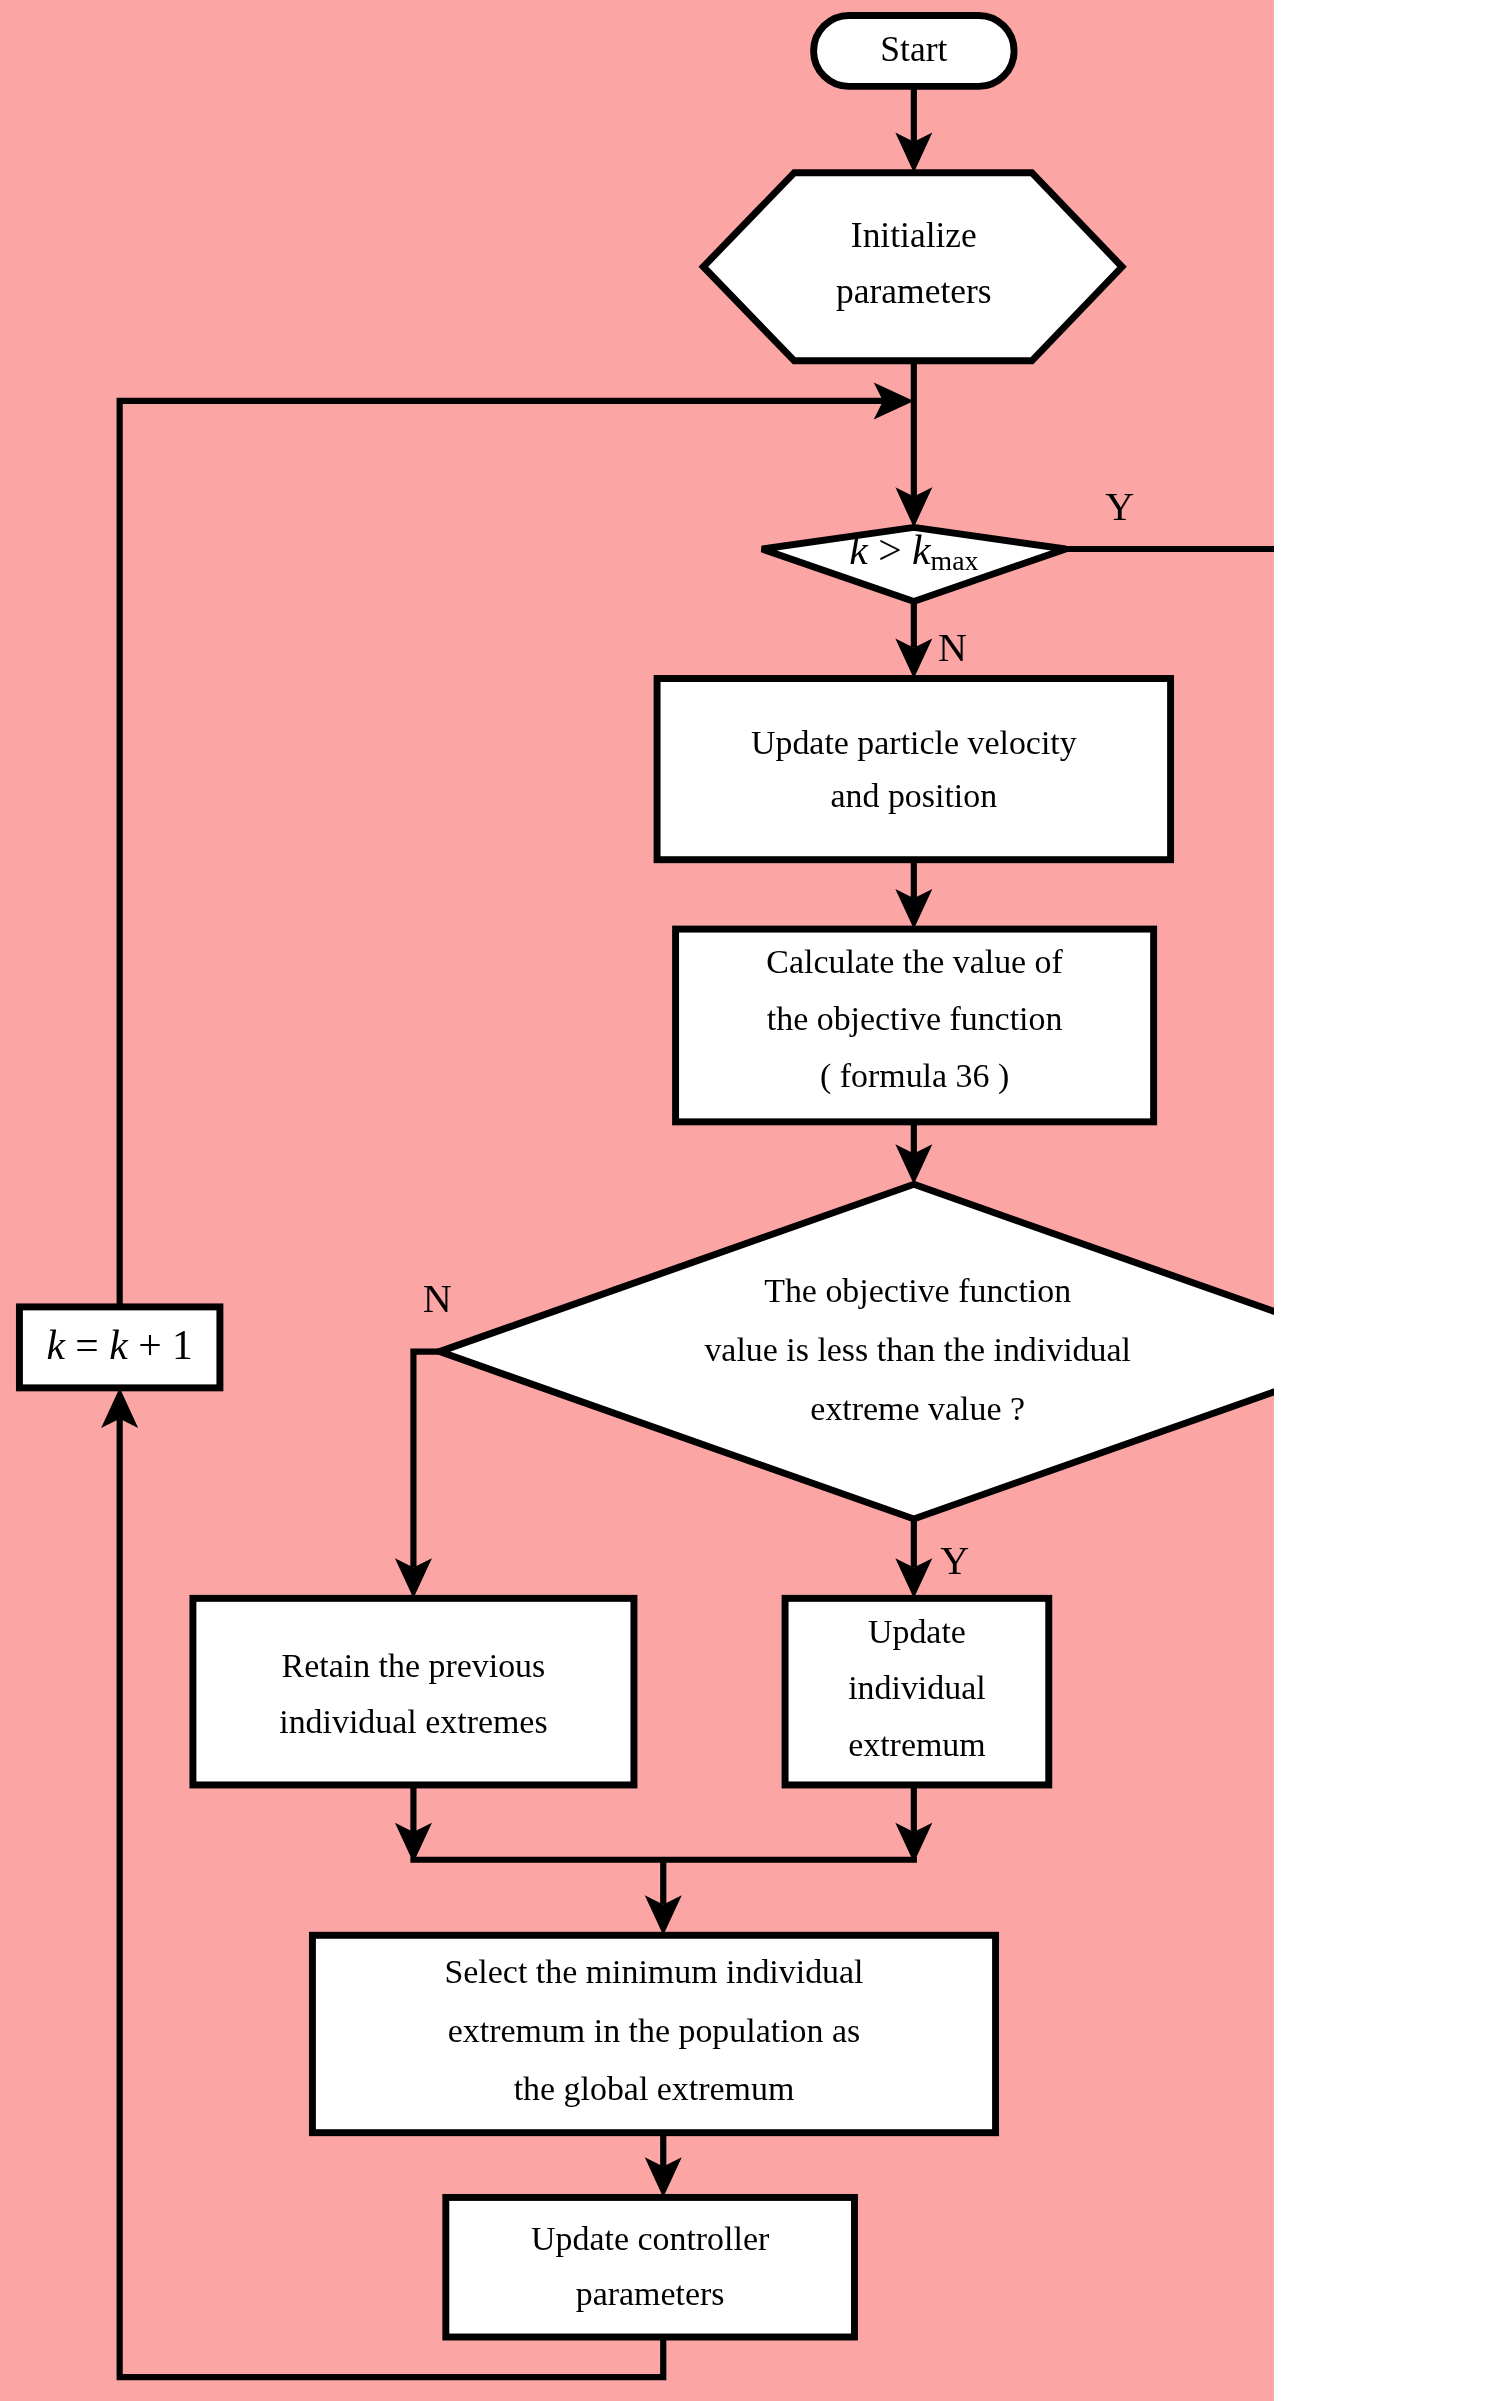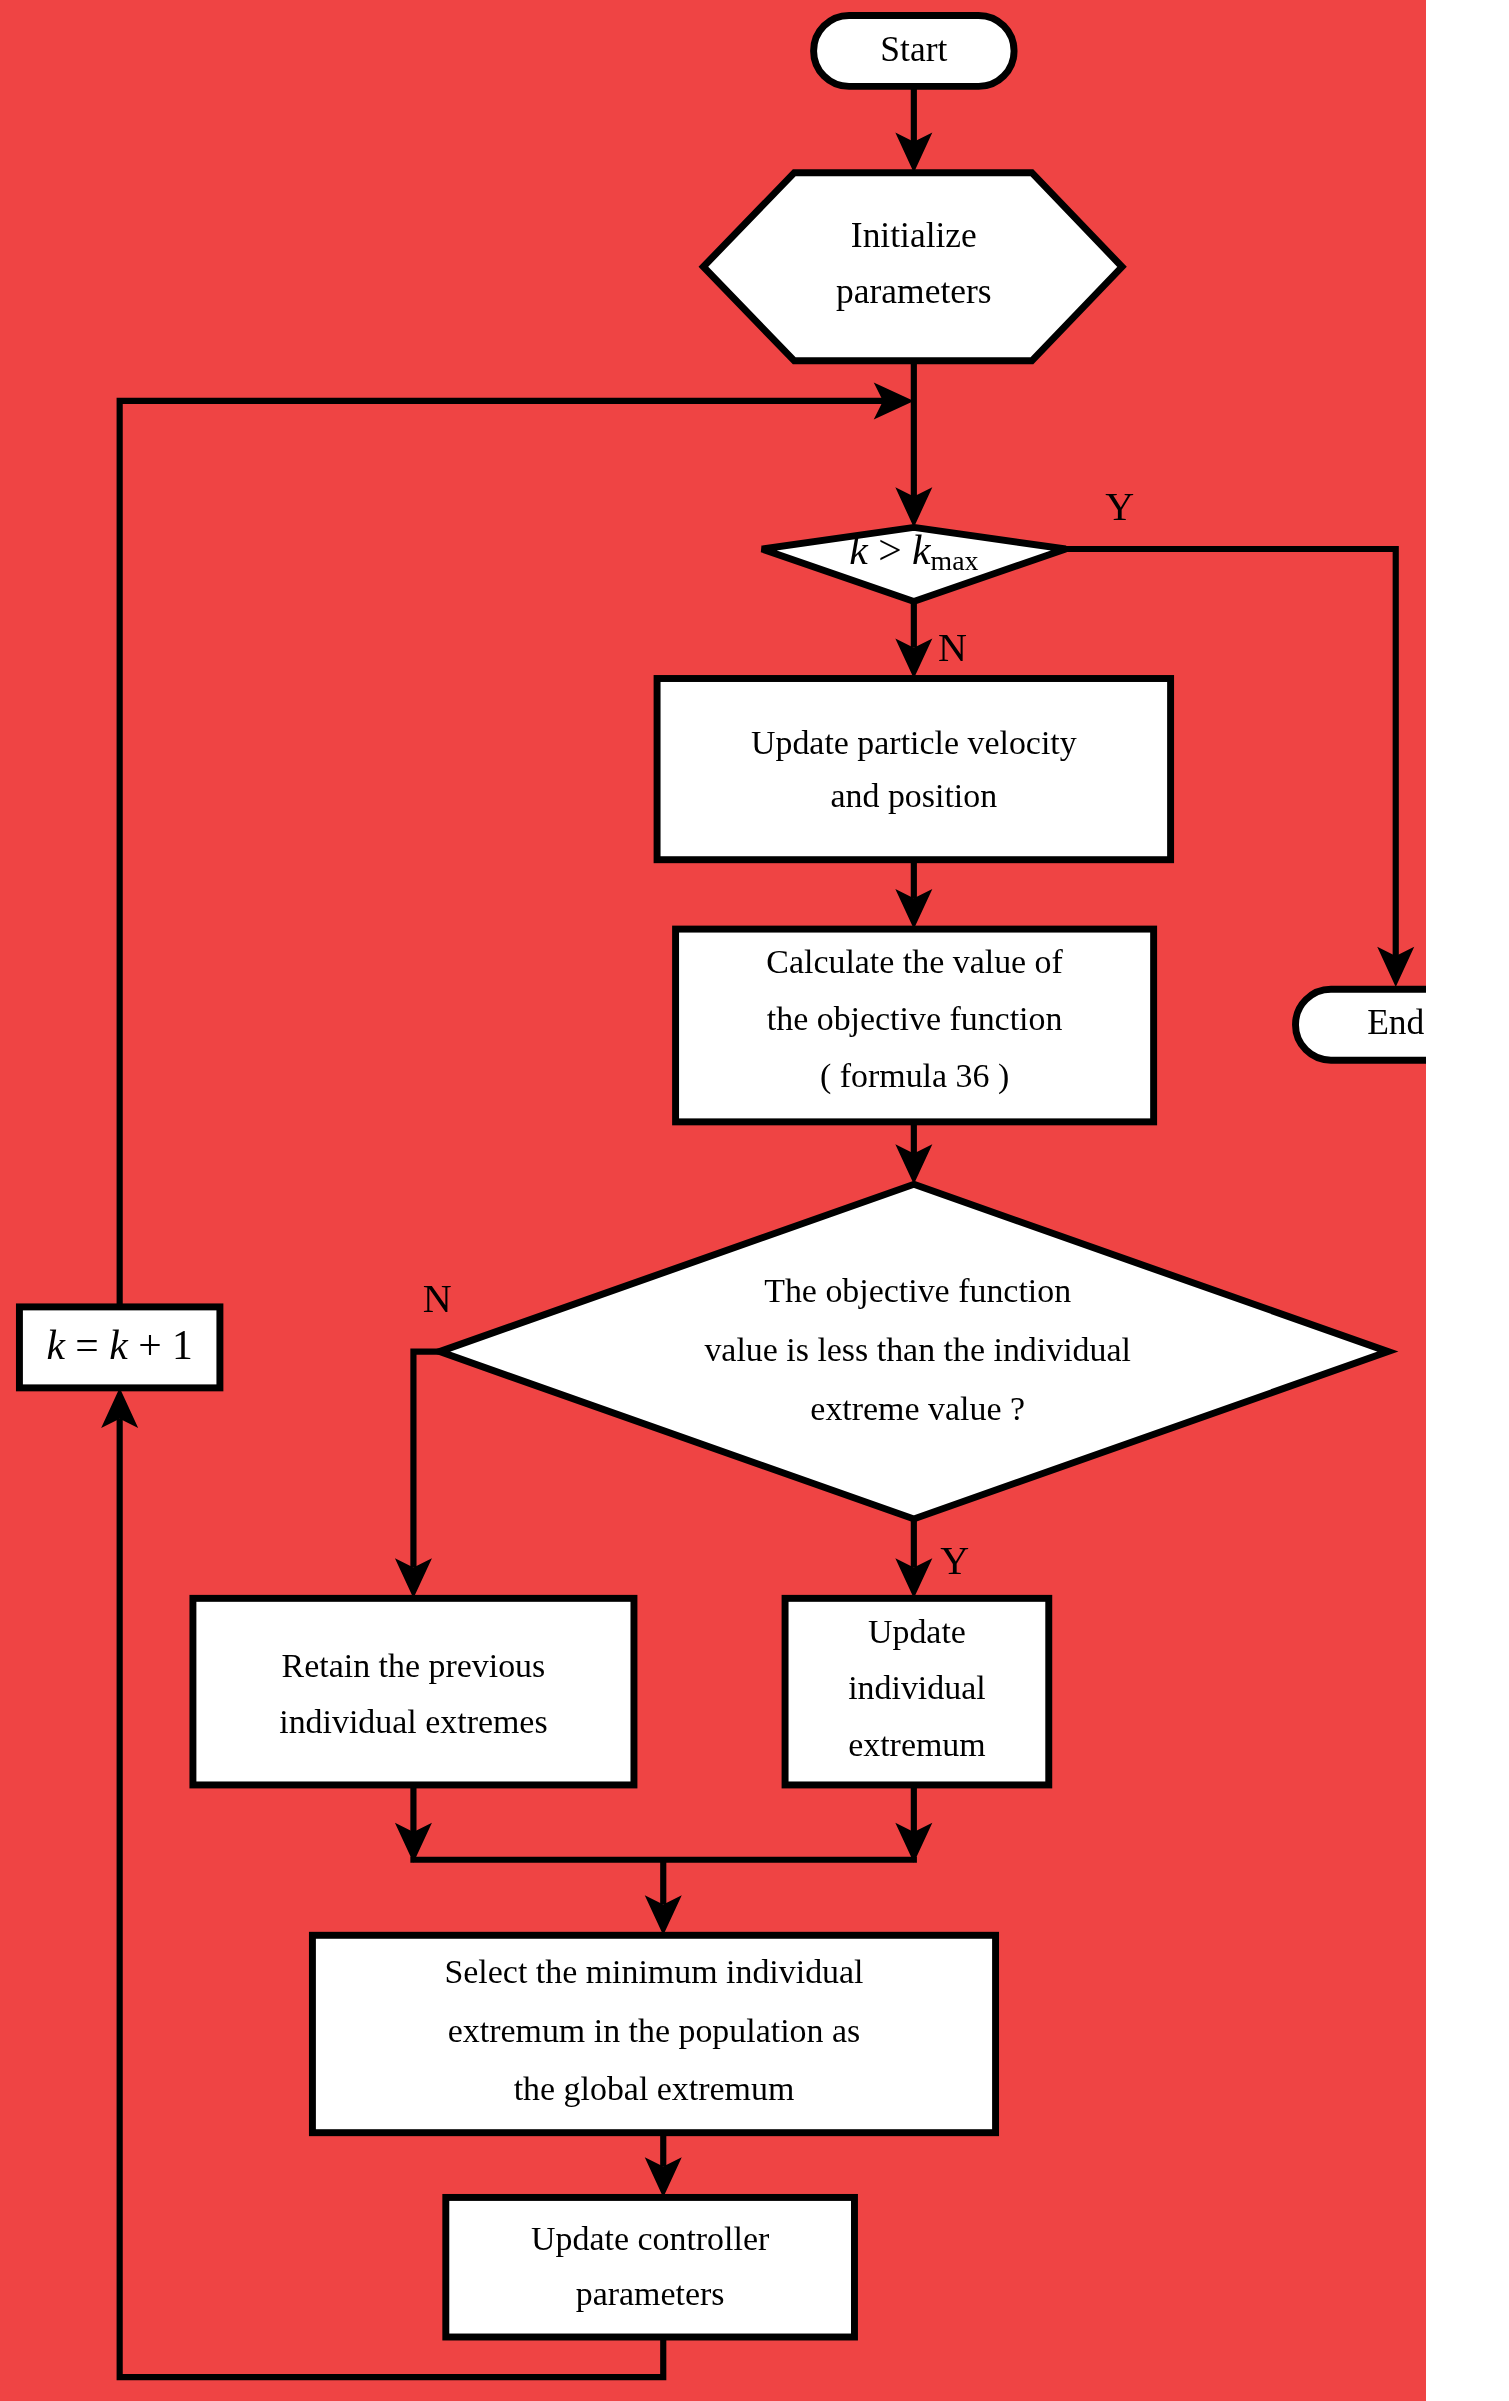--- a/index.html
+++ b/index.html
@@ -6,23 +6,23 @@
   html, body {
     margin: 0;
     padding: 0;
     background: #ffffff;
   }
   body {
     font-family: "Liberation Serif", "DejaVu Serif", serif;
   }
   #flowchart-root {
     position: relative;
-    width: 1426px;
+    width: 1274px;
     height: 2401px;
-    background: #ef4444;
+    background: #fca5a5;
     overflow: hidden;
   }
   svg#flow-svg {
     position: absolute;
     top: 0;
     left: 0;
     width: 1510px;
     height: 2401px;
     display: block;
   }

